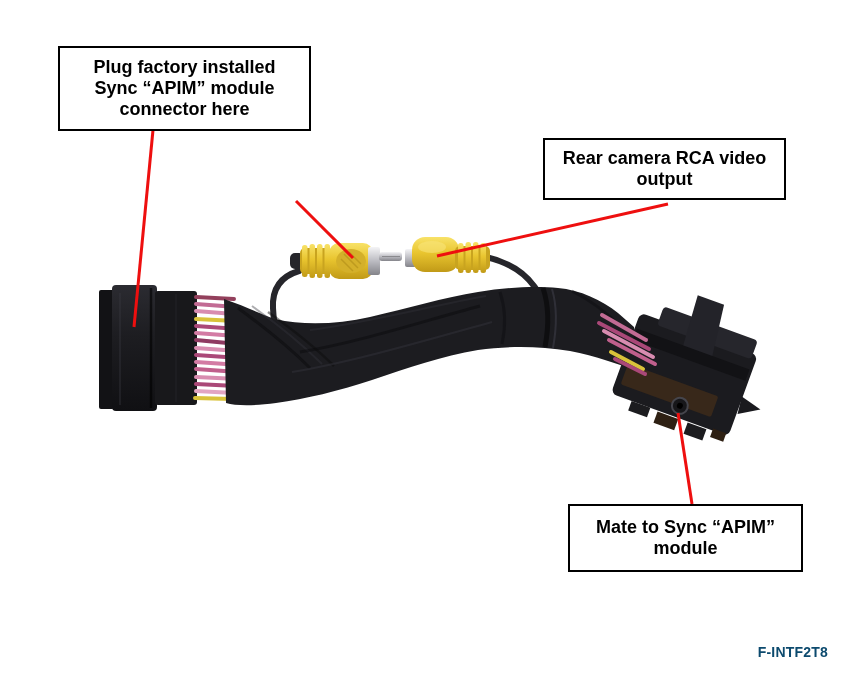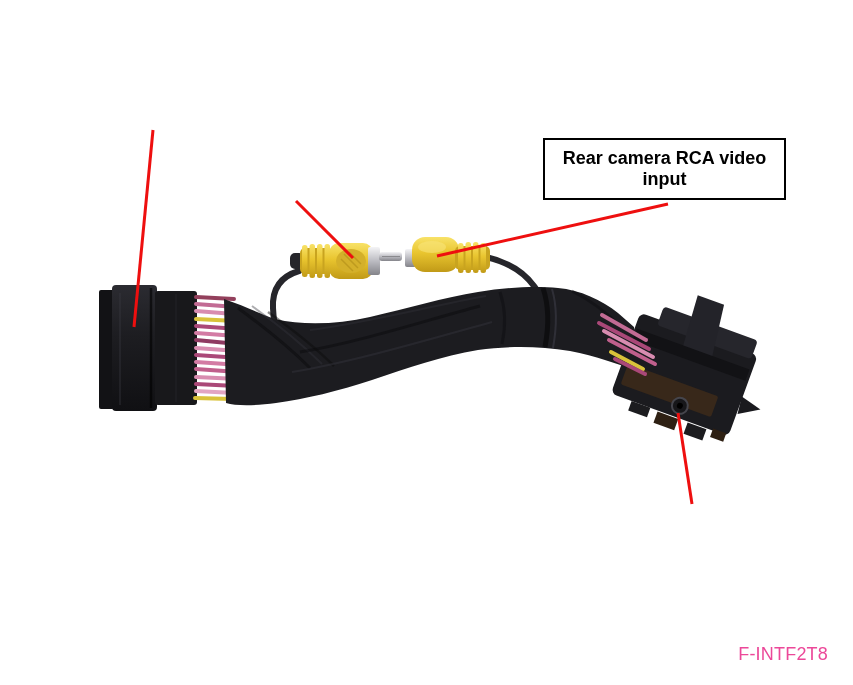--- a/index.html
+++ b/index.html
@@ -19,21 +19,21 @@
     position:absolute;box-sizing:border-box;
     border:2.5px solid var(--callout-border,#000);
     background:#fff;color:var(--callout-text,#000);
     display:flex;align-items:center;justify-content:center;
     text-align:center;font-weight:bold;font-size:18px;line-height:21px;
   }
   .callout-text{white-space:pre-line;}
   .callout-text em{font-style:italic;font-weight:bold;}
   .partnum{
     position:absolute;top:644px;right:25px;
-    font-weight:normal;font-size:18px;color:#ec4899;letter-spacing:.2px;
+    font-weight:bold;font-size:14px;color:#0c4a6e;letter-spacing:.2px;
   }
   .leader{stroke:var(--leader-line,#ee0f0f);stroke-width:3;fill:none;}
   .f-harness{fill:var(--harness-black,#1c1c20);}
   .f-conn{fill:var(--connector-black,#1b1b1f);}
 </style>
 </head>
 <body>
 
 <div class="stage">
 
@@ -169,22 +169,31 @@
     </g>
 
     <g>
       <line class="leader" x1="153" y1="130" x2="134" y2="327"></line>
       <line class="leader" x1="296" y1="201" x2="353" y2="258"></line>
       <line class="leader" x1="668" y1="204" x2="437" y2="256"></line>
       <line class="leader" x1="678" y1="413" x2="692" y2="504"></line>
     </g>
   </svg>
 
+  <div class="callout" style="left:58px;top:46px;width:253px;height:85px">
+    <div class="callout-text">Plug factory installed
+Sync “APIM” module
+connector here</div>
+  </div>
 
 
   <div class="callout" style="left:543px;top:138px;width:243px;height:62px">
     <div class="callout-text">Rear camera RCA video
-input</div>
+output</div>
   </div>
 
+  <div class="callout" style="left:568px;top:504px;width:235px;height:68px">
+    <div class="callout-text">Mate to Sync “APIM”
+module</div>
+  </div>
 
   <div class="partnum">F-INTF2T8</div>
 </div>
 
 </body></html>

